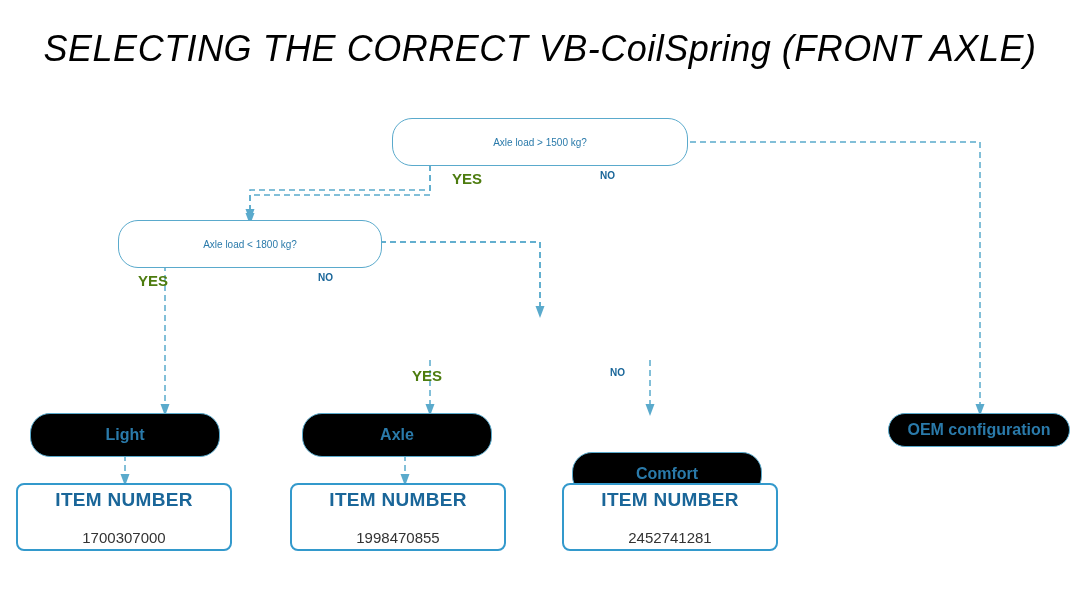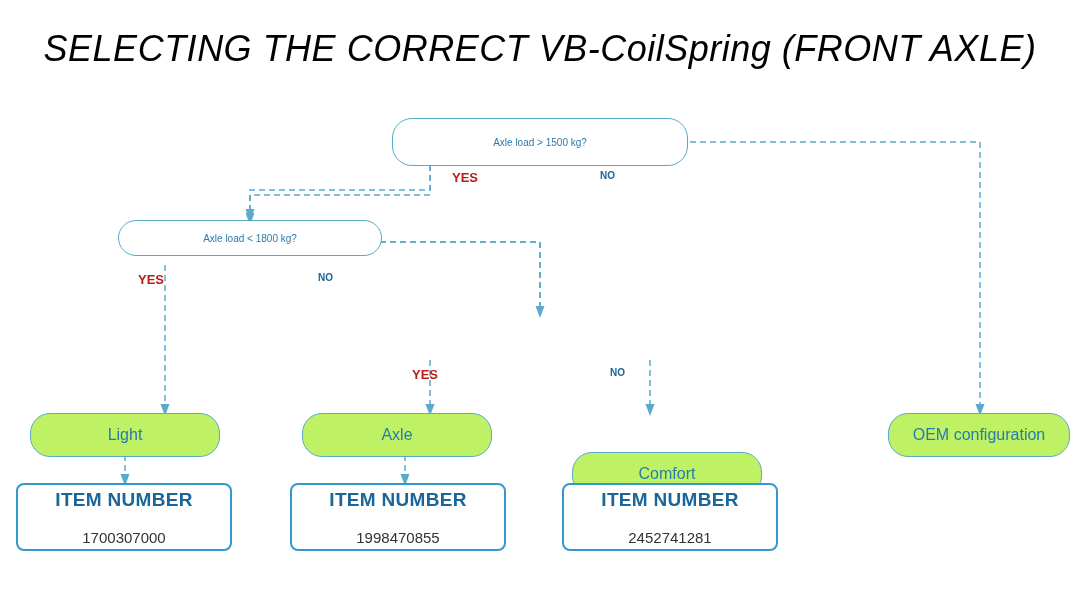--- a/index.html
+++ b/index.html
@@ -48,28 +48,29 @@
       display: flex;
       align-items: center;
       justify-content: center;
       padding: 6px 14px;
     }
 
     .result-box {
       position: absolute;
       border: 1.5px solid #5aaacc;
       border-radius: 20px;
-      background: #bef264;
+      background: #000000;
       color: #2a7aaa;
       font-size: 16px;
       text-align: center;
       display: flex;
       align-items: center;
       justify-content: center;
       padding: 6px 14px;
+      font-weight: bold;
     }
 
     .item-box {
       position: absolute;
       border: 2px solid #3399cc;
       border-radius: 8px;
       background: #ffffff;
       text-align: center;
       display: flex;
       flex-direction: column;
@@ -87,22 +88,22 @@
 
     .item-box .item-number {
       font-size: 15px;
       font-weight: 400;
       color: #333333;
       margin-top: 18px;
     }
 
     .yes-label {
       position: absolute;
-      color: #b91c1c;
-      font-size: 13px;
+      color: #4d7c0f;
+      font-size: 15px;
       font-weight: 700;
     }
 
     .no-label {
       position: absolute;
       color: #1a6699;
       font-size: 10px;
       font-weight: 700;
     }
 
@@ -162,21 +163,21 @@
 
     </svg>
 
     <div class="decision-box" style="left: 392px; top: 28px; width: 296px; height: 48px;">
       <span>Axle load &gt; 1500 kg?</span>
     </div>
 
     <span class="yes-label" style="left: 452px; top: 80px;">YES</span>
     <span class="no-label" style="left: 600px; top: 80px;">NO</span>
 
-    <div class="decision-box" style="left: 118px; top: 130px; width: 264px; height: 36px;">
+    <div class="decision-box" style="left: 118px; top: 130px; width: 264px; height: 48px;">
       <span>Axle load &lt; 1800 kg?</span>
     </div>
 
     <span class="yes-label" style="left: 138px; top: 182px;">YES</span>
     <span class="no-label" style="left: 318px; top: 182px;">NO</span>
 
 
     <span class="yes-label" style="left: 412px; top: 277px;">YES</span>
     <span class="no-label" style="left: 610px; top: 277px;">NO</span>
 
@@ -185,21 +186,21 @@
     </div>
 
     <div class="result-box" style="left: 302px; top: 323px; width: 190px; height: 44px;">
       <span>Axle</span>
     </div>
 
     <div class="result-box" style="left: 572px; top: 323px; width: 190px; height: 44px; margin-top: 39px;">
       <span>Comfort</span>
     </div>
 
-    <div class="result-box" style="left: 888px; top: 323px; width: 182px; height: 44px;">
+    <div class="result-box" style="left: 888px; top: 323px; width: 182px; height: 34px;">
       <span>OEM configuration</span>
     </div>
 
     <div class="item-box" style="left: 16px; top: 393px; width: 216px; height: 68px;">
       <span class="item-label">ITEM NUMBER</span>
       <span class="item-number">1700307000</span>
     </div>
 
     <div class="item-box" style="left: 290px; top: 393px; width: 216px; height: 68px;">
       <span class="item-label">ITEM NUMBER</span>

